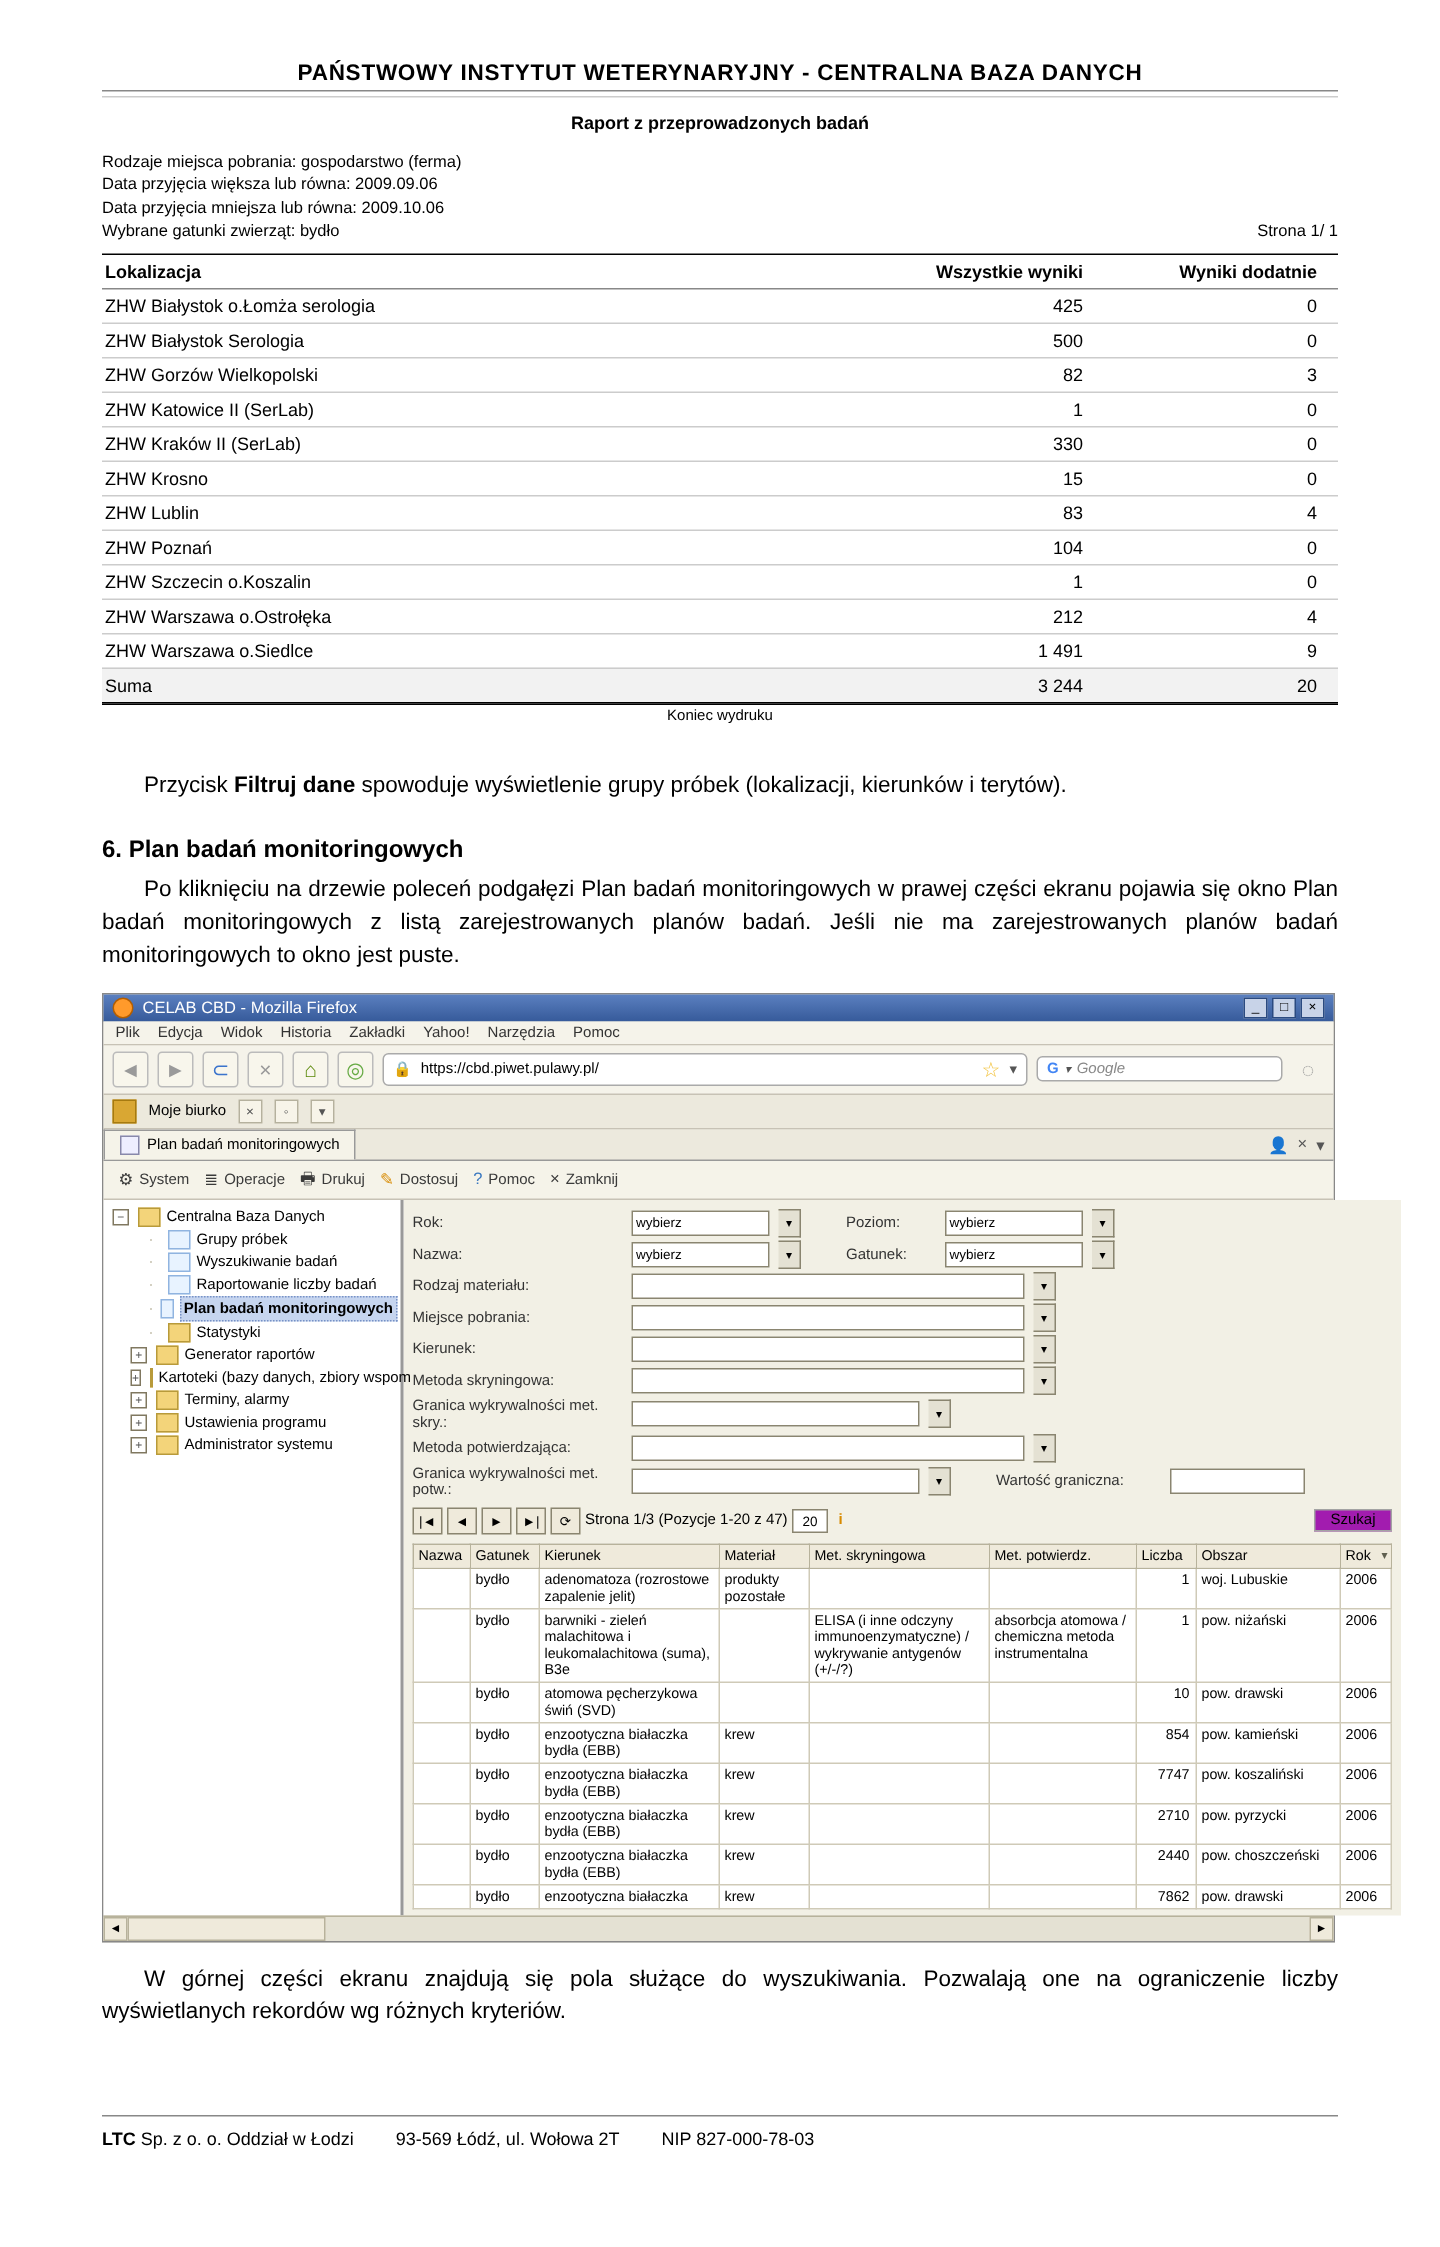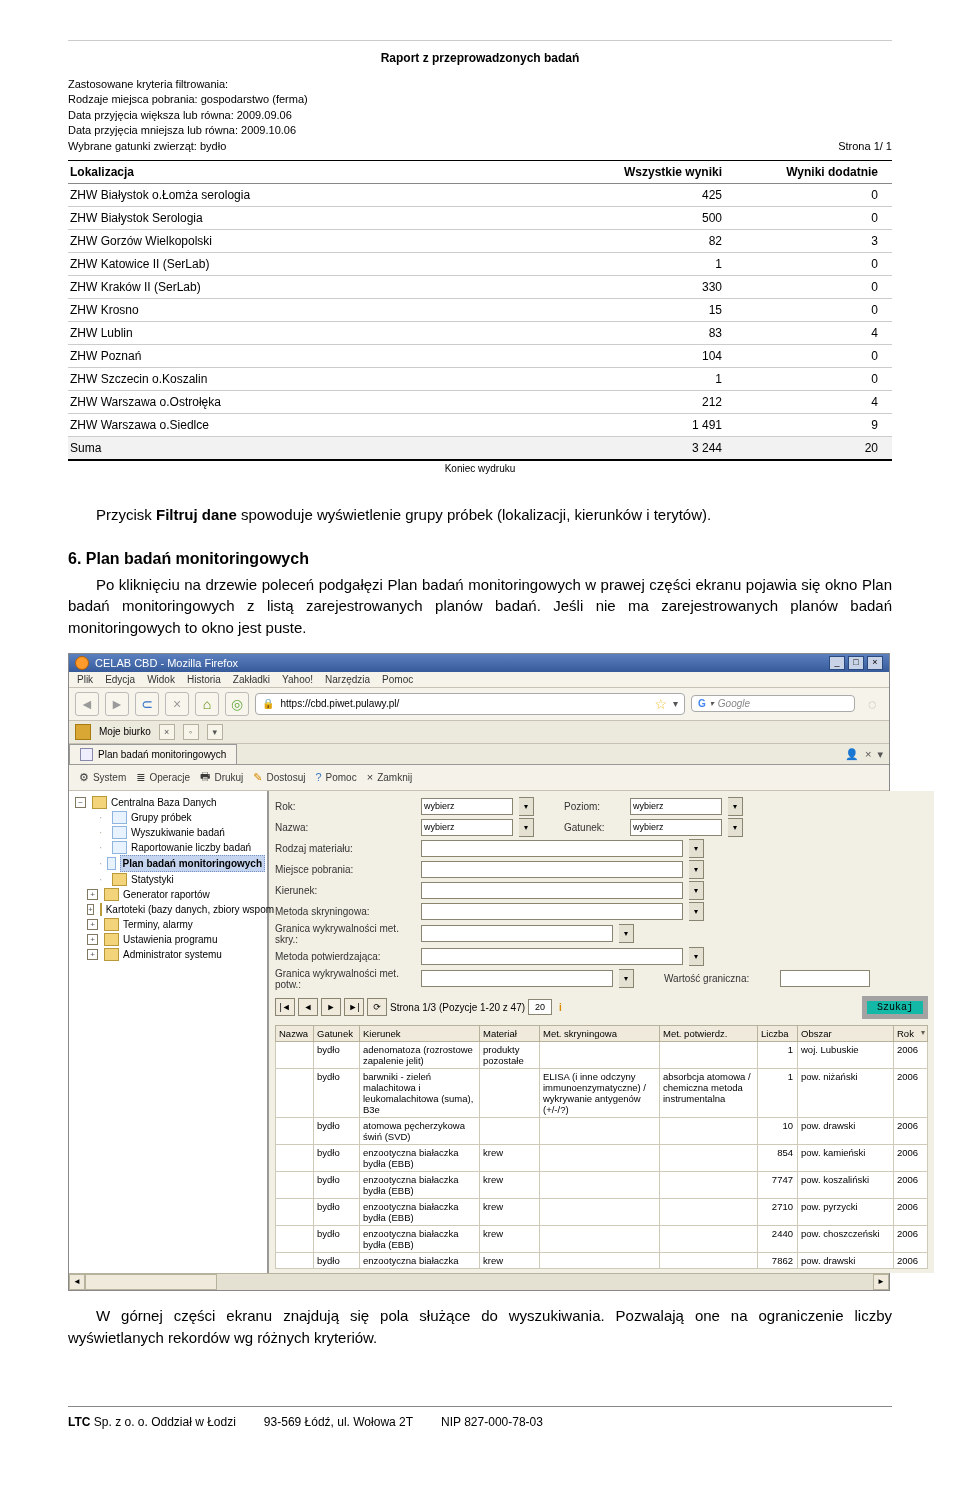--- a/index.html
+++ b/index.html
@@ -123,21 +123,21 @@
   .frow .inp{ background:#fff;border:1px solid #8a8570; height:15px; width:88px; }
   .frow .inp.w2{width:190px;}
   .frow .inp.w3{width:260px;}
   .frow .dd{ width:14px;height:17px;background:#e4e1d3;border:1px solid #8a8570;border-left:none; display:inline-flex;align-items:center;justify-content:center;font-size:8px;}
   .frow label.lab2{ width:60px; margin-left:24px;}
   .pager { display:flex; align-items:center; gap:3px; margin:6px 0; }
   .pager .pbtn{width:18px;height:16px;border:1px solid #8a8570;background:#efeadb;display:inline-flex;align-items:center;justify-content:center;font-size:9px;}
   .pager .ptext{font-size:10px;}
   .pager .pin{width:22px;height:14px;border:1px solid #8a8570;background:#fff;font-size:9px;text-align:center;line-height:14px;}
   .pager .excl{color:#d88a00;font-weight:bold;margin-left:4px;}
-  .pager .szukaj{ margin-left:auto; padding:1px 10px; border:5px solid #a3a3a3;background:#14b8a6;font-family:Liberation Mono, monospace;}
+  .pager .szukaj{ margin-left:auto; padding:1px 10px; border:1px solid #a3a3a3;background:#a21caf;}
   table.grid{ width:100%; border-collapse:collapse; background:#fff; font-size:9.5px; table-layout:fixed;}
   table.grid th{ background:#efeadb;border:1px solid #b7b29b; padding:2px 3px; text-align:left; font-weight:normal; position:relative;}
   table.grid th .sort{ position:absolute; right:2px; font-size:8px; color:#606050;}
   table.grid td{ border:1px solid #cfcab7; padding:2px 3px; vertical-align:top; }
   table.grid td.num{text-align:right;padding-right:4px;}
   .hscroll{ height:16px; background:#e4e1d3; border-top:1px solid #b7b29b; position:relative;}
   .hscroll .th{position:absolute; top:0; height:14px; background:#efeadb;border:1px solid #b7b29b;}
   .hscroll .larr{left:0;width:14px;text-align:center;font-size:8px;line-height:14px;}
   .hscroll .rarr{right:0;width:14px;text-align:center;font-size:8px;line-height:14px;}
   .hscroll .thumb{left:16px;width:130px;}
@@ -154,24 +154,24 @@
   }
   .footer .row{ display:flex; gap:28px; width:100%; }
   .footer .pg{ margin-left:auto; }
 </style>
 </head>
 <body>
 
 <div class="page">
 
   <div class="report">
+    <div class="report-header">PAŃSTWOWY INSTYTUT WETERYNARYJNY - CENTRALNA BAZA DANYCH</div>
     <div class="hrline"></div>
     <div class="report-subtitle">Raport z przeprowadzonych badań</div>
     <div class="filters">
-      <div>Zastosowane kryteria filtrowania:</div>
       <div>Rodzaje miejsca pobrania: gospodarstwo (ferma)</div>
       <div>Data przyjęcia większa lub równa: 2009.09.06</div>
       <div>Data przyjęcia mniejsza lub równa: 2009.10.06</div>
       <div>Wybrane gatunki zwierząt: bydło</div>
       <div class="pagenote">Strona 1/ 1</div>
     </div>
     <table class="report-table">
       <thead>
         <tr>
           <th>Lokalizacja</th>

